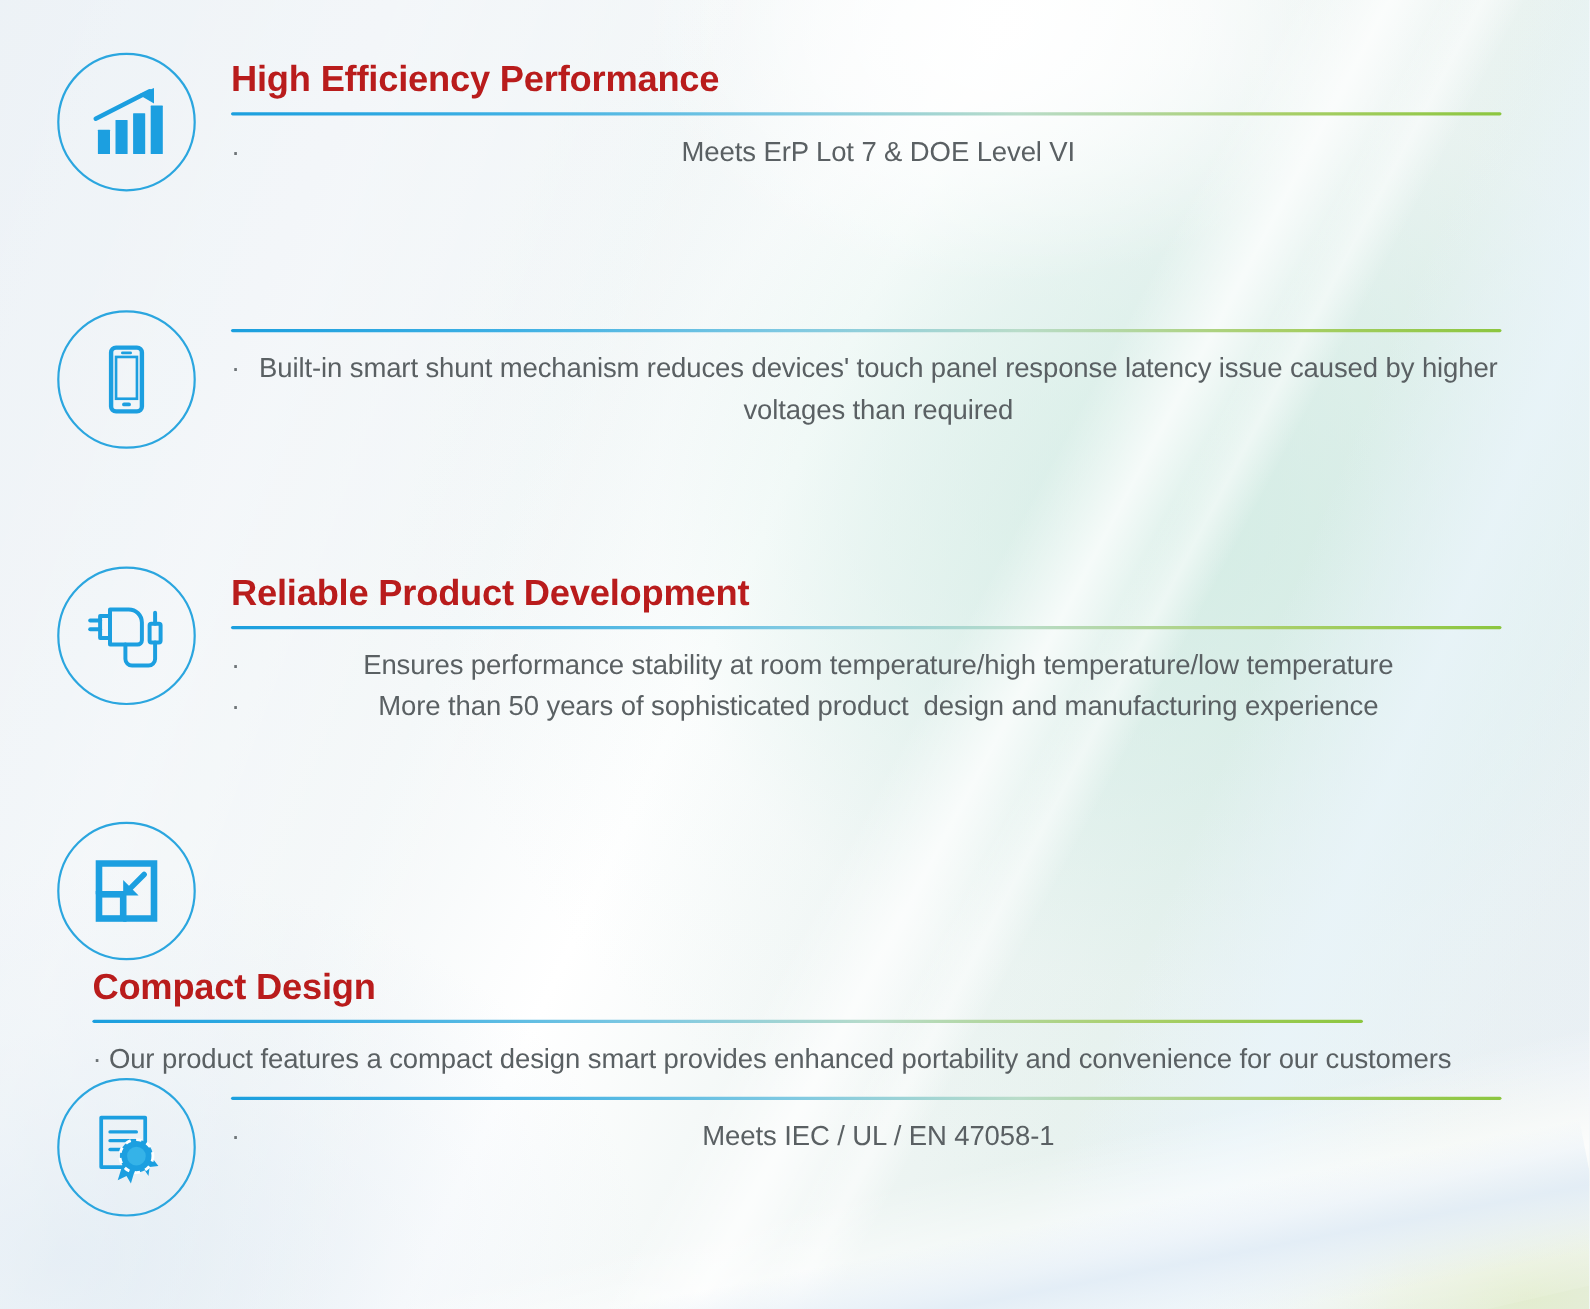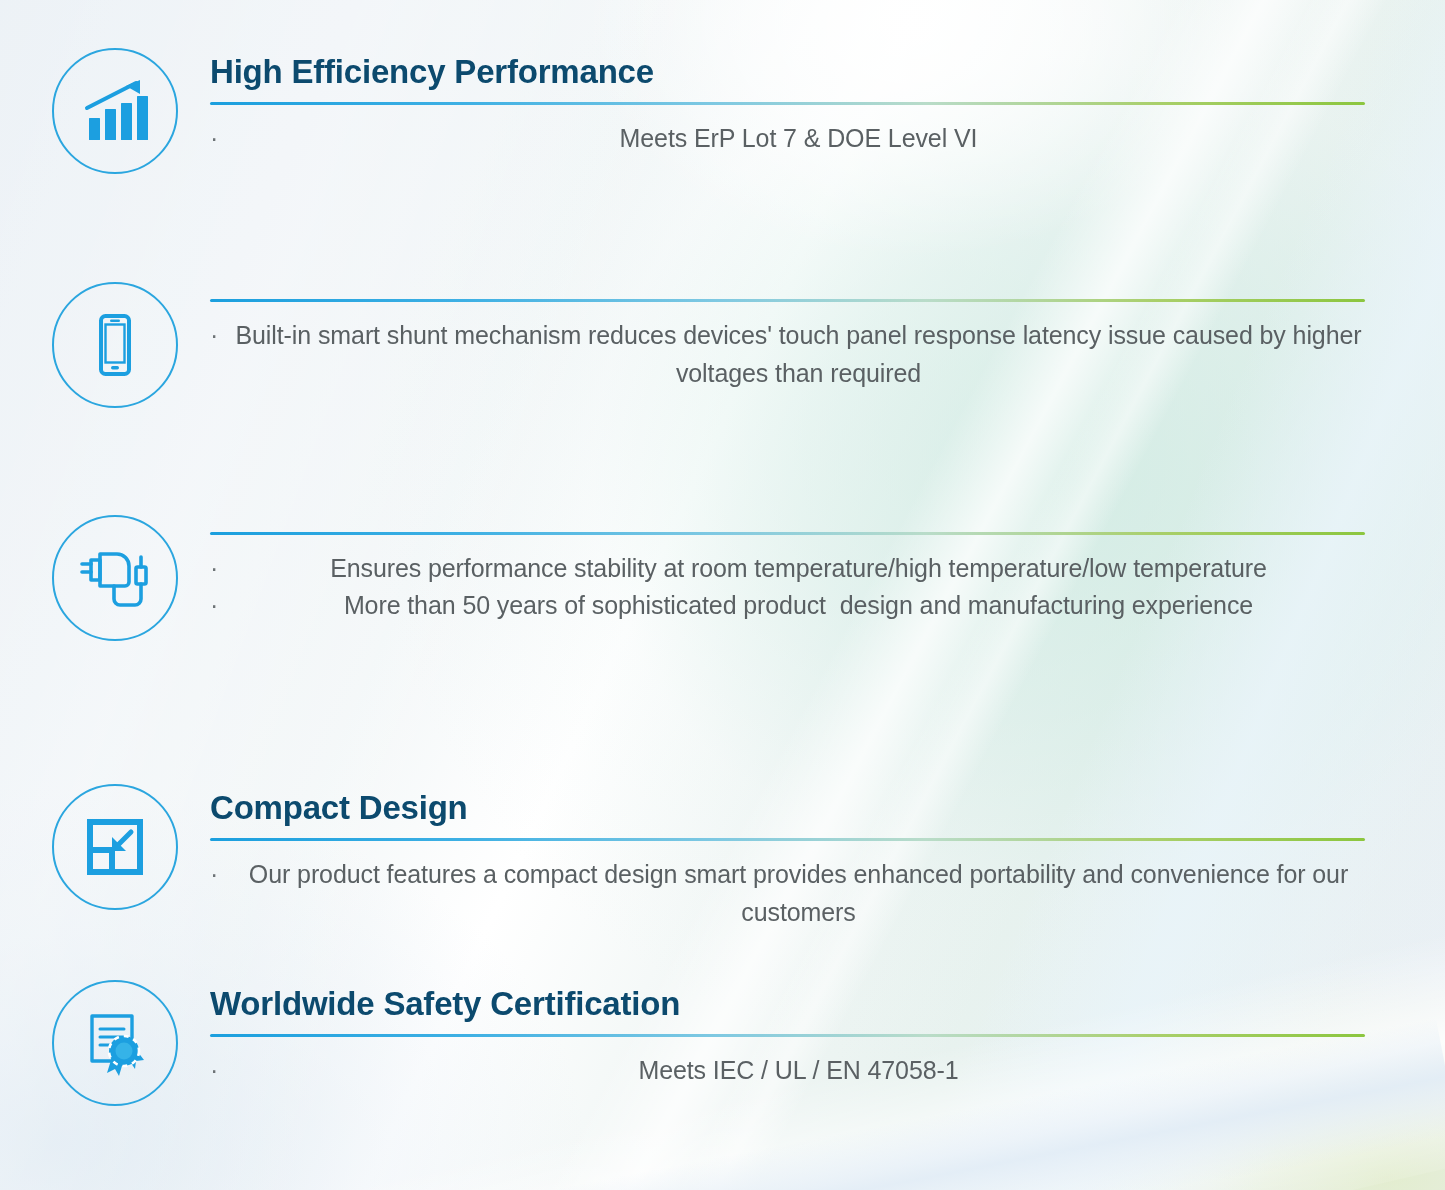--- a/index.html
+++ b/index.html
@@ -151,21 +151,21 @@
   }
   .icon-badge svg { display: block; }
 
   .feature-body {
     flex: 1 1 auto;
     margin-left: 32px;
     padding-top: 6px;
   }
 
   .feature-title {
-    color: #0c4a6e;
+    color: #b91c1c;
     font-size: 33px;
     font-weight: bold;
     letter-spacing: -0.2px;
     line-height: 1.12;
     white-space: nowrap;
   }
 
   .feature-rule {
     height: 3px;
     width: 1155px;
@@ -202,21 +202,21 @@
   .bullet-text {
     flex: 1 1 auto;
     white-space: pre-wrap;
     text-align: center;
   }
 
   
   #row-0 { top: 48px; }
   #row-1 { top: 282px; }
   #row-2 { top: 515px; }
-  #row-3 { top: 784px; }
+  #row-3 { top: 747px; flex-direction: column; }
   #row-4 { top: 980px; }
 </style>
 </head>
 <body>
 
 <div id="stage">
 
   <div class="bg-layer bg-base"></div>
   <div class="bg-layer bg-mint"></div>
   <div class="bg-layer bg-glow-blue"></div>
@@ -287,20 +287,21 @@
             <rect x="15" y="19" width="9" height="20"></rect>
             <path d="M15 23 H6"></path>
             <path d="M15 31 H6"></path>
             <path d="M38 45 V58 a6 6 0 0 0 6 6 H59 a6 6 0 0 0 6 -6 V43"></path>
             <rect x="60" y="26" width="10" height="17" rx="1.5"></rect>
             <path d="M65 26 V16"></path>
           </g>
         </svg>
       </div>
       <div class="feature-body">
+        <div class="feature-title">Reliable Product Development</div>
         <div class="feature-rule"></div>
         <div class="bullets">
           <div class="bullet">
             <span class="bullet-dot">·</span>
             <span class="bullet-text">Ensures performance stability at room temperature/high temperature/low temperature</span>
           </div>
           <div class="bullet">
             <span class="bullet-dot">·</span>
             <span class="bullet-text">More than 50 years of sophisticated product  design and manufacturing experience</span>
           </div>
@@ -347,21 +348,20 @@
           <g fill="#1C9FE0">
             <path d="M33 50 L28 66 L36 62 L40 69 L45 52 Z"></path>
             <path d="M46 47 L56 62 L57 54 L65 53 L55 40 Z"></path>
           </g>
           <circle cx="45" cy="44" r="15" fill="#1C9FE0"></circle>
           <circle cx="45" cy="44" r="15" fill="none" stroke="#ffffff" stroke-width="2.6" stroke-dasharray="5 5"></circle>
           <circle cx="45" cy="44" r="8.5" fill="#35B3E8"></circle>
         </svg>
       </div>
       <div class="feature-body">
-        <div class="feature-title">Worldwide Safety Certification</div>
         <div class="feature-rule"></div>
         <div class="bullets">
           <div class="bullet">
             <span class="bullet-dot">·</span>
             <span class="bullet-text">Meets IEC / UL / EN 47058-1</span>
           </div>
         </div>
       </div>
     </div>
 

